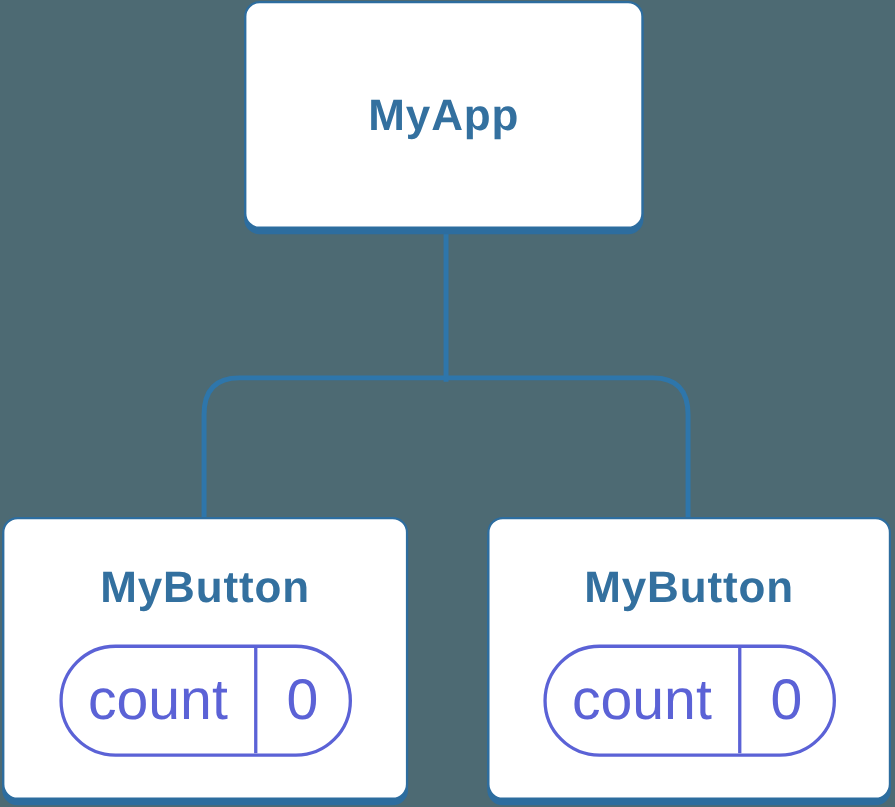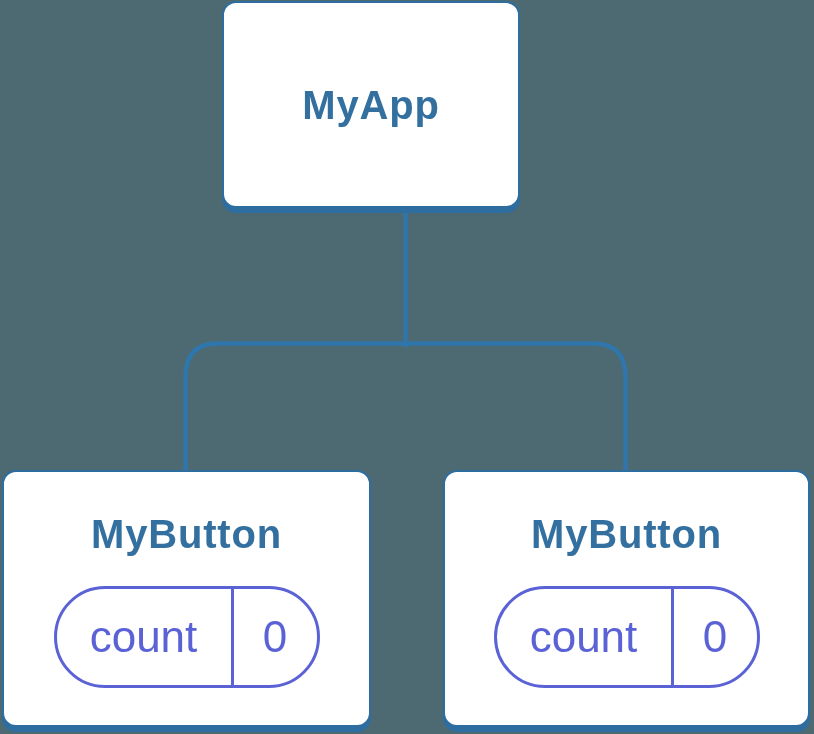--- a/index.html
+++ b/index.html
@@ -40,21 +40,21 @@
     border: 2px solid var(--node-border);
     border-radius: 14px;
     box-shadow: 0 5px 0 0 var(--node-border);
     display: flex;
     flex-direction: column;
     align-items: center;
     justify-content: center;
   }
   .node-root {
     left: 222px; top: 1px;
-    width: 298px; height: 207px;
+    width: 363px; height: 207px;
   }
   .node-child-left {
     left: 2px; top: 470px;
     width: 369px; height: 257px;
     gap: 28px;
   }
   .node-child-right {
     left: 443px; top: 470px;
     width: 367px; height: 257px;
     gap: 28px;
@@ -67,21 +67,21 @@
     line-height: 1.2;
   }
   .state-pill {
     display: flex;
     width: 266px;
     height: 102px;
     border: 3px solid var(--state-accent);
     border-radius: 51px;
     overflow: hidden;
     color: var(--state-accent);
-    font-size: 44px;
+    font-size: 52px;
     font-weight: 400;
   }
   .state-name {
     flex: 1;
     display: flex;
     align-items: center;
     justify-content: center;
   }
   .state-value {
     width: 86px;

